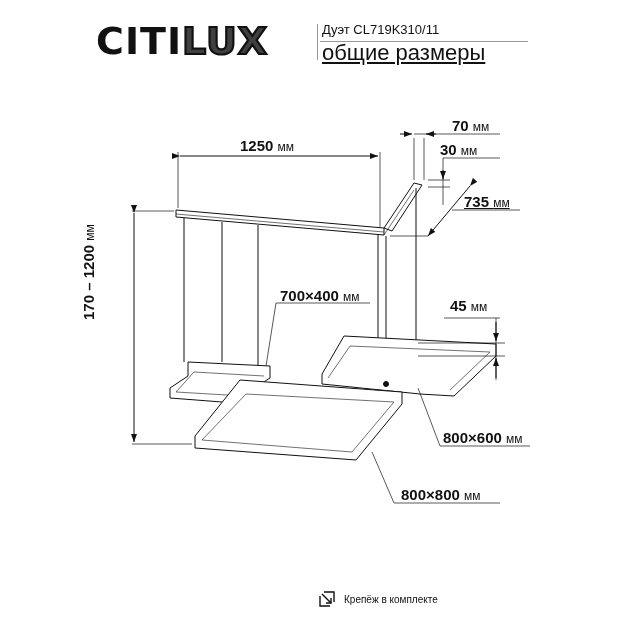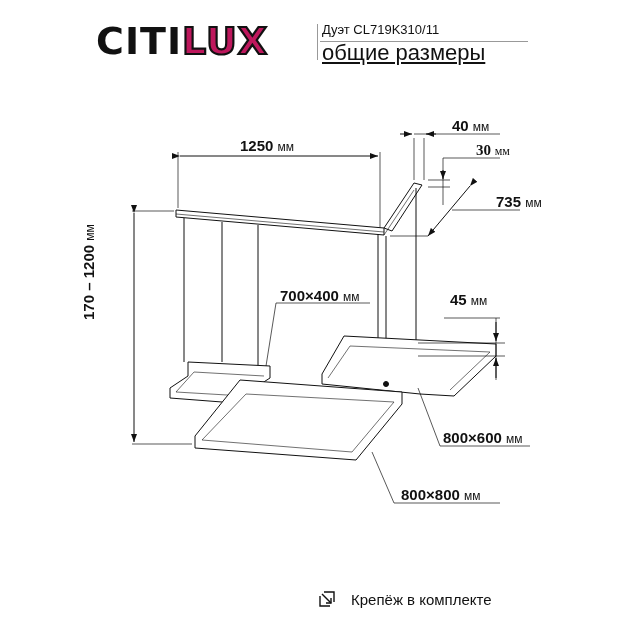--- a/index.html
+++ b/index.html
@@ -1,28 +1,28 @@
 <!DOCTYPE html>
 <html><head>
 <meta charset="utf-8">
 <style>
   html,body{margin:0;padding:0;background:#ffffff;}
   body{width:630px;height:630px;position:relative;overflow:hidden;font-family:"Liberation Sans",sans-serif;color:#111;}
   .logo{position:absolute;left:96px;top:16px;font-family:"DejaVu Sans",sans-serif;font-weight:bold;font-size:38px;letter-spacing:1px;line-height:50px;color:#111;}
-  .logo .outline{color:#be185d;-webkit-text-stroke:2.2px #111;}
+  .logo .outline{color:#404040;-webkit-text-stroke:2.2px #111;}
   .hdr-sep{position:absolute;left:317px;top:24px;width:1px;height:36px;background:#999;}
   .model{position:absolute;left:322px;top:21px;font-size:13px;line-height:18px;}
   .hdr-line{position:absolute;left:320px;top:41px;width:208px;height:1px;background:#999;}
   .subtitle{position:absolute;left:322px;top:40px;font-size:22px;line-height:26px;text-decoration:underline;}
   .lbl{position:absolute;font-size:15px;font-weight:bold;line-height:16px;white-space:nowrap;}
   .lbl .u{font-weight:normal;font-size:12px;}
   .vlbl{position:absolute;left:80px;top:320px;font-size:15px;font-weight:bold;transform:rotate(-90deg);transform-origin:left top;white-space:nowrap;}
   .vlbl .u{font-weight:normal;font-size:12px;}
   svg.drawing{position:absolute;left:0;top:0;}
-  .footer{position:absolute;left:318px;top:590px;display:flex;align-items:center;gap:15px;font-size:15px;}
+  .footer{position:absolute;left:318px;top:590px;display:flex;align-items:center;gap:8px;font-size:10px;}
 </style>
 </head>
 <body>
 
 <div class="logo"><span>CITI</span><span class="outline">LUX</span></div>
 <div class="hdr-sep"></div>
 <div class="model">Дуэт CL719K310/11</div>
 <div class="hdr-line"></div>
 <div class="subtitle">общие размеры</div>
 
@@ -97,26 +97,26 @@
     <line x1="496" y1="378" x2="496" y2="358" marker-end="url(#ar)"></line>
     <line x1="496" y1="318" x2="496" y2="380" stroke-width="0.7"></line>
     <line x1="418" y1="388" x2="440" y2="446" stroke-width="0.7"></line>
     <line x1="440" y1="446" x2="530" y2="446" stroke-width="0.7"></line>
     <line x1="372" y1="452" x2="394" y2="503" stroke-width="0.7"></line>
     <line x1="394" y1="503" x2="500" y2="503" stroke-width="0.7"></line>
   </g>
 </svg>
 
 <div class="lbl" style="left:240px;top:138px;"><span>1250</span> <span class="u">мм</span></div>
-<div class="lbl" style="left:452px;top:118px;"><span>40</span> <span class="u">мм</span></div>
-<div class="lbl" style="left:476px;top:142px;font-family:Liberation Serif, serif;"><span>30</span> <span class="u">мм</span></div>
-<div class="lbl" style="left:496px;top:194px;"><span>735</span> <span class="u">мм</span></div>
+<div class="lbl" style="left:452px;top:118px;"><span>70</span> <span class="u">мм</span></div>
+<div class="lbl" style="left:440px;top:142px;"><span>30</span> <span class="u">мм</span></div>
+<div class="lbl" style="left:464px;top:194px;text-decoration:underline;"><span>735</span> <span class="u">мм</span></div>
 <div class="vlbl"><span>170 – 1200</span> <span class="u">мм</span></div>
 <div class="lbl" style="left:280px;top:288px;"><span>700×400</span> <span class="u">мм</span></div>
-<div class="lbl" style="left:450px;top:292px;"><span>45</span> <span class="u">мм</span></div>
+<div class="lbl" style="left:450px;top:298px;"><span>45</span> <span class="u">мм</span></div>
 <div class="lbl" style="left:443px;top:430px;"><span>800×600</span> <span class="u">мм</span></div>
 <div class="lbl" style="left:401px;top:487px;"><span>800×800</span> <span class="u">мм</span></div>
 
 <div class="footer">
   <svg width="18" height="18" viewBox="0 0 18 18">
     <path d="M2,6 V16 H12" fill="none" stroke="#111" stroke-width="1.4"></path>
     <path d="M6,2 H16 V12" fill="none" stroke="#111" stroke-width="1.4"></path>
     <line x1="4" y1="4" x2="13" y2="13" stroke="#111" stroke-width="1.4"></line>
     <path d="M13,8 V13 H8" fill="none" stroke="#111" stroke-width="1.4"></path>
   </svg>

